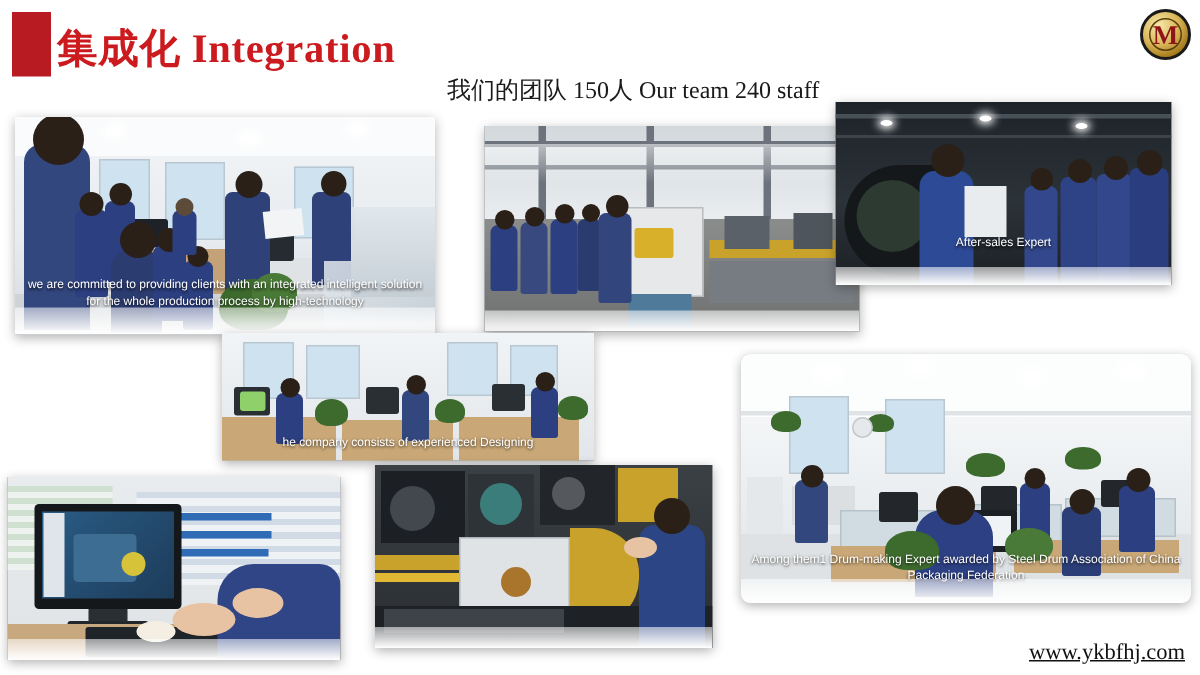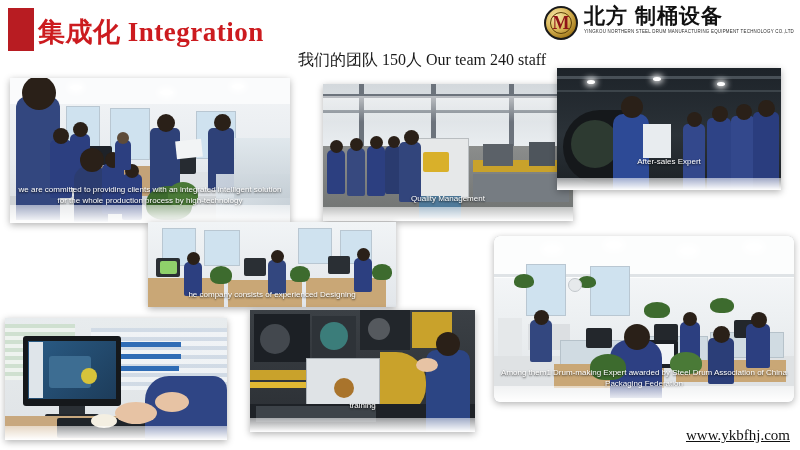--- a/index.html
+++ b/index.html
@@ -178,24 +178,20 @@
 
 <div id="slide">
 
   <div id="title-accent"></div>
   <div id="page-title">集成化 Integration</div>
   <div id="subtitle">我们的团队 150人  Our team 240 staff</div>
 
   <div id="logo">
     <div id="logo-emblem">
       <span id="logo-emblem-letter">M</span>
-    </div>
-    <div id="logo-text-wrap">
-      <div id="logo-cn">北方 制桶设备</div>
-      <div id="logo-en">YINGKOU NORTHERN STEEL DRUM MANUFACTURING EQUIPMENT TECHNOLOGY CO.,LTD</div>
     </div>
   </div>
 
   <div class="photo" id="photo-office-meeting">
     <div class="scene">
       <div class="wall" style="left:0;top:0;right:0;bottom:0;background:linear-gradient(to bottom,#f3f5f7 0%,#e7ebef 58%,#d6dade 100%);"></div>
       <div class="wall" style="left:0;top:0;right:0;height:26px;background:#fafbfc;"></div>
       <div class="blob" style="left:60px;top:7px;width:12px;height:5px;background:#fff;box-shadow:0 0 7px 3px #fff;"></div>
       <div class="blob" style="left:150px;top:12px;width:13px;height:5px;background:#fff;box-shadow:0 0 7px 3px #fff;"></div>
       <div class="blob" style="left:222px;top:6px;width:12px;height:5px;background:#fff;box-shadow:0 0 7px 3px #fff;"></div>
@@ -256,21 +252,20 @@
       <div class="head" style="left:7px;top:56px;width:13px;height:13px;"></div>
       <div class="person" style="left:24px;top:64px;width:18px;height:48px;background:#37497f;"></div>
       <div class="head" style="left:27px;top:54px;width:13px;height:13px;"></div>
       <div class="person" style="left:44px;top:62px;width:18px;height:50px;"></div>
       <div class="head" style="left:47px;top:52px;width:13px;height:13px;"></div>
       <div class="person" style="left:62px;top:62px;width:16px;height:48px;background:#2a3b6f;"></div>
       <div class="head" style="left:65px;top:52px;width:12px;height:12px;"></div>
       <div class="person" style="left:76px;top:58px;width:22px;height:60px;background:#32457c;"></div>
       <div class="head" style="left:81px;top:46px;width:15px;height:15px;"></div>
     </div>
-    <div class="caption" style="bottom:16px;">Quality Management</div>
     <div class="reflection" style="left:0;right:0;bottom:0;height:14px;"></div>
   </div>
 
   <div class="photo" id="photo-after-sales">
     <div class="scene">
       <div class="wall" style="left:0;top:0;right:0;bottom:0;background:linear-gradient(to bottom,#1d2329,#2b3238 55%,#1b2024);"></div>
       <div class="beam" style="left:0;top:8px;right:0;height:3px;background:#485057;"></div>
       <div class="beam" style="left:0;top:22px;right:0;height:2px;background:#3c444a;"></div>
       <div class="blob" style="left:30px;top:12px;width:8px;height:4px;background:#fff;box-shadow:0 0 6px 2px #fff;"></div>
       <div class="blob" style="left:96px;top:9px;width:8px;height:4px;background:#fff;box-shadow:0 0 6px 2px #fff;"></div>
@@ -359,21 +354,20 @@
       <div class="machine" style="left:84px;top:68px;width:20px;height:20px;background:#a9742c;border-radius:50%;"></div>
       <div class="machine" style="left:130px;top:42px;width:46px;height:64px;background:#c9a22b;border-radius:0 30px 30px 0;"></div>
       <div class="machine" style="left:0;top:60px;width:56px;height:10px;background:#c9a22b;"></div>
       <div class="machine" style="left:0;top:72px;width:56px;height:6px;background:#e0b833;"></div>
       <div class="floor" style="left:0;top:94px;right:0;bottom:0;background:#1e2227;"></div>
       <div class="machine" style="left:6px;top:96px;width:120px;height:16px;background:#3d4349;"></div>
       <div class="person" style="left:176px;top:40px;width:44px;height:82px;background:#2c4584;border-radius:10px 10px 0 0;"></div>
       <div class="head" style="left:186px;top:22px;width:24px;height:24px;background:#2a2018;"></div>
       <div class="blob" style="left:166px;top:48px;width:22px;height:14px;background:#e7c3a4;"></div>
     </div>
-    <div class="caption" style="bottom:20px;">training</div>
     <div class="reflection" style="left:0;right:0;bottom:0;height:14px;"></div>
   </div>
 
   <div class="photo" id="photo-open-office" style="border-radius:6px;">
     <div class="scene">
       <div class="wall" style="left:0;top:0;right:0;bottom:0;background:linear-gradient(to bottom,#fafbfc 0%,#eef1f3 45%,#e0e4e7 100%);"></div>
       <div class="wall" style="left:0;top:0;right:0;height:42px;background:#fcfdfd;"></div>
       <div class="blob" style="left:50px;top:10px;width:16px;height:6px;background:#fff;box-shadow:0 0 9px 4px #fff;"></div>
       <div class="blob" style="left:112px;top:6px;width:16px;height:6px;background:#fff;box-shadow:0 0 9px 4px #fff;"></div>
       <div class="blob" style="left:186px;top:12px;width:16px;height:6px;background:#fff;box-shadow:0 0 9px 4px #fff;"></div>

